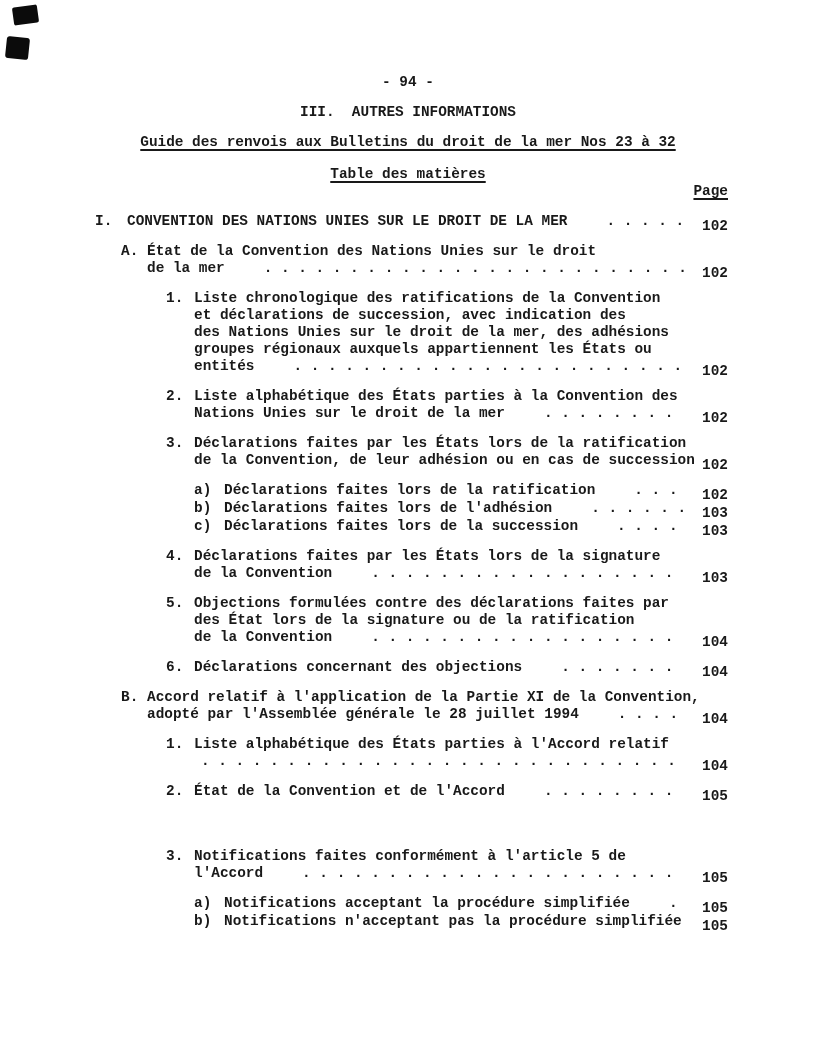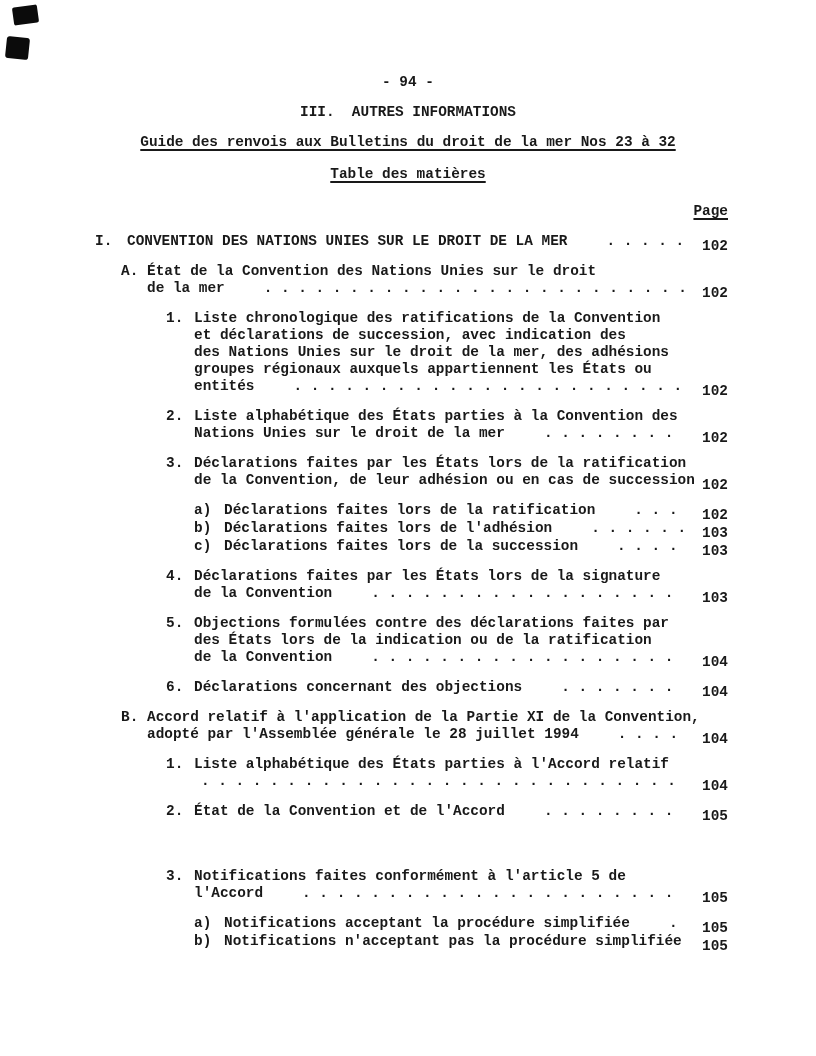--- a/index.html
+++ b/index.html
@@ -21,21 +21,20 @@
   .folio   { margin-top: 0; }
   .heading { margin-top: 13px; }
   .title   { margin-top: 13px; }
   .subtitle{ margin-top: 15px; }
   .underline {
     text-decoration: underline;
     text-underline-offset: 3px;
     text-decoration-thickness: 1.5px;
   }
   .pagecol {
-    margin-top: 20px;
     margin-left: 95px;
     width: 633px;
     text-align: right;
   }
   .toc {
     margin-top: 6px;
     margin-left: 95px;
     width: 633px;
   }
   .entry { position: relative; margin-top: 13px; }
@@ -123,21 +122,21 @@
         <div class="line last" style="padding-left: 129px;"><span class="txt">Déclarations faites lors de la succession</span><span class="leader">. . . . . . . . . . . . . . . . . . . . . . . . . . . . . . . . . . . . . . . . . . . . . . . . . . . . . . . . . . . . </span><span class="pageno">103</span></div>
       </div>
       <div class="entry">
         <span class="lbl" style="left: 71px;">4.</span>
         <div class="line" style="padding-left: 99px;">Déclarations faites par les États lors de la signature</div>
         <div class="line last" style="padding-left: 99px;"><span class="txt">de la Convention</span><span class="leader">. . . . . . . . . . . . . . . . . . . . . . . . . . . . . . . . . . . . . . . . . . . . . . . . . . . . . . . . . . . . </span><span class="pageno">103</span></div>
       </div>
       <div class="entry">
         <span class="lbl" style="left: 71px;">5.</span>
         <div class="line" style="padding-left: 99px;">Objections formulées contre des déclarations faites par</div>
-        <div class="line" style="padding-left: 99px;">des États lors de la indication ou de la ratification</div>
+        <div class="line" style="padding-left: 99px;">des État lors de la signature ou de la ratification</div>
         <div class="line last" style="padding-left: 99px;"><span class="txt">de la Convention</span><span class="leader">. . . . . . . . . . . . . . . . . . . . . . . . . . . . . . . . . . . . . . . . . . . . . . . . . . . . . . . . . . . . </span><span class="pageno">104</span></div>
       </div>
       <div class="entry">
         <span class="lbl" style="left: 71px;">6.</span>
         <div class="line last" style="padding-left: 99px;"><span class="txt">Déclarations concernant des objections</span><span class="leader">. . . . . . . . . . . . . . . . . . . . . . . . . . . . . . . . . . . . . . . . . . . . . . . . . . . . . . . . . . . . </span><span class="pageno">104</span></div>
       </div>
       <div class="entry">
         <span class="lbl" style="left: 26px;">B.</span>
         <div class="line" style="padding-left: 52px;">Accord relatif à l'application de la Partie XI de la Convention,</div>
         <div class="line last" style="padding-left: 52px;"><span class="txt">adopté par l'Assemblée générale le 28 juillet 1994</span><span class="leader">. . . . . . . . . . . . . . . . . . . . . . . . . . . . . . . . . . . . . . . . . . . . . . . . . . . . . . . . . . . . </span><span class="pageno">104</span></div>

